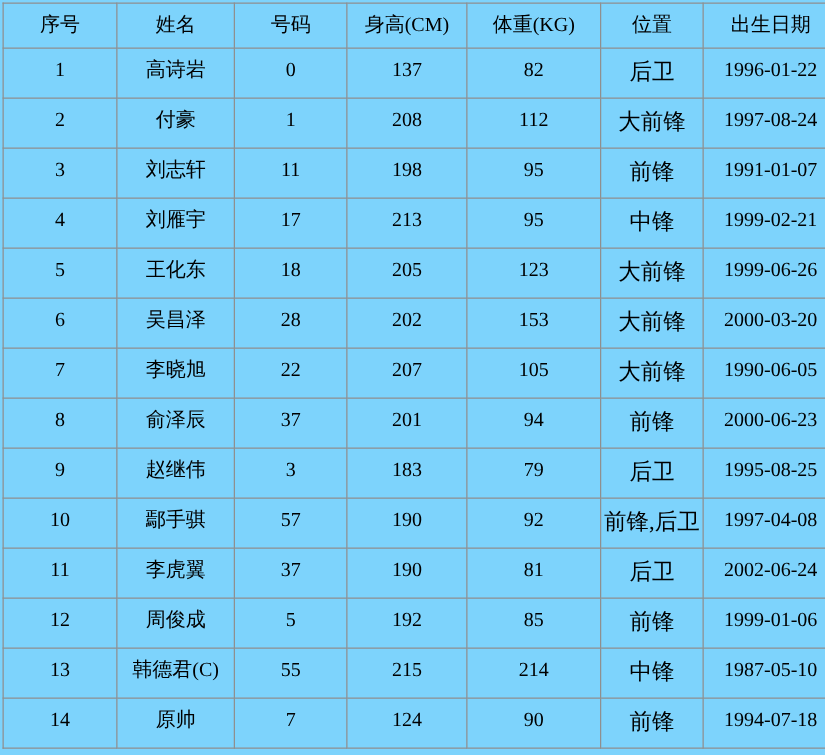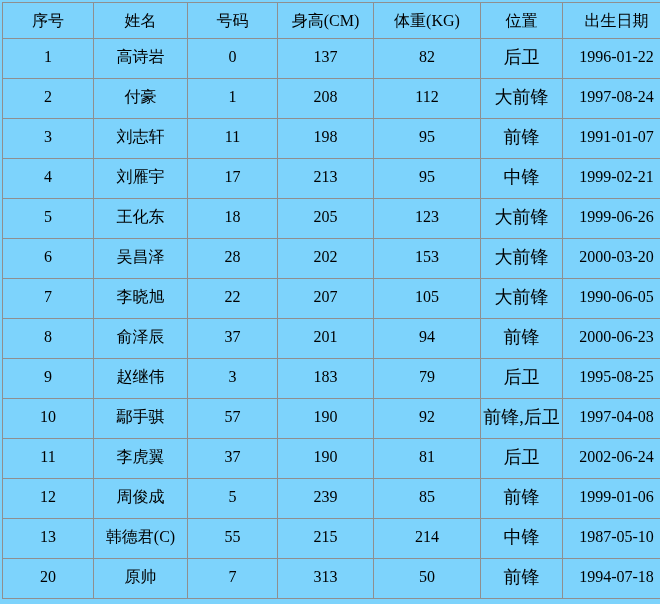--- a/index.html
+++ b/index.html
@@ -172,38 +172,38 @@
           <td>37</td>
           <td>190</td>
           <td>81</td>
           <td class="col-pos">后卫</td>
           <td>2002-06-24</td>
         </tr>
         <tr>
           <td>12</td>
           <td>周俊成</td>
           <td>5</td>
-          <td>239</td>
+          <td>192</td>
           <td>85</td>
           <td class="col-pos">前锋</td>
           <td>1999-01-06</td>
         </tr>
         <tr>
           <td>13</td>
           <td>韩德君(C)</td>
           <td>55</td>
           <td>215</td>
           <td>214</td>
           <td class="col-pos">中锋</td>
           <td>1987-05-10</td>
         </tr>
         <tr>
-          <td>20</td>
+          <td>14</td>
           <td>原帅</td>
           <td>7</td>
-          <td>313</td>
-          <td>50</td>
+          <td>124</td>
+          <td>90</td>
           <td class="col-pos">前锋</td>
           <td>1994-07-18</td>
         </tr>
       </tbody>
   </table>
 </div>
 
 </body></html>

